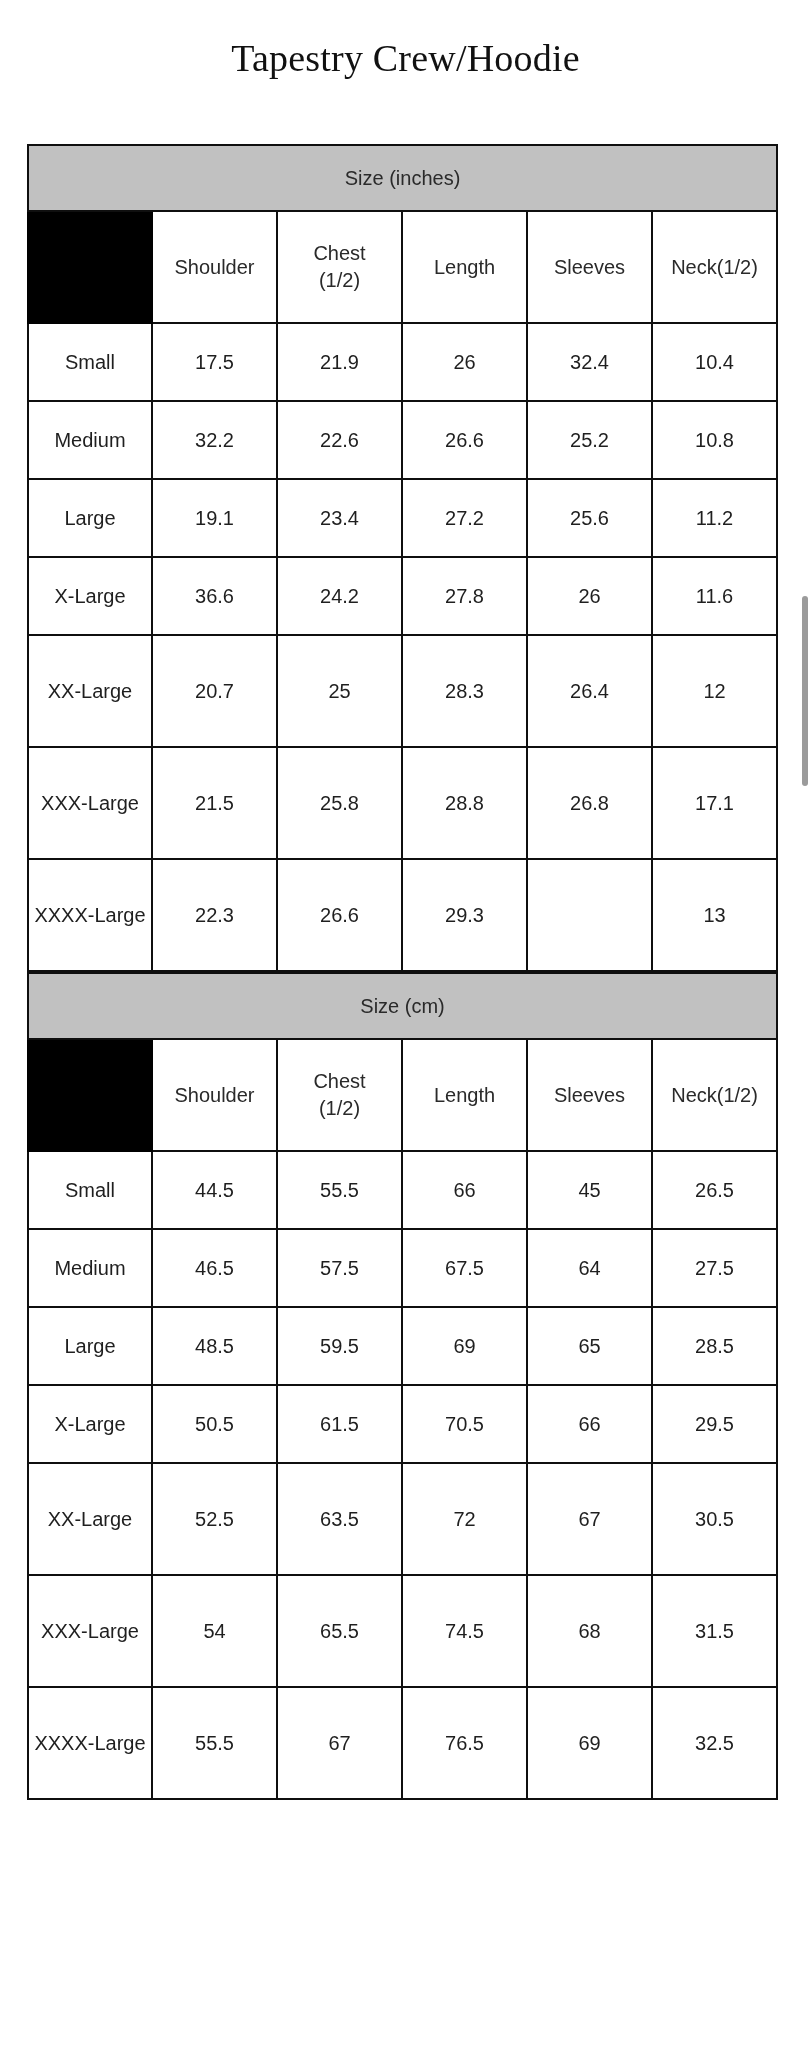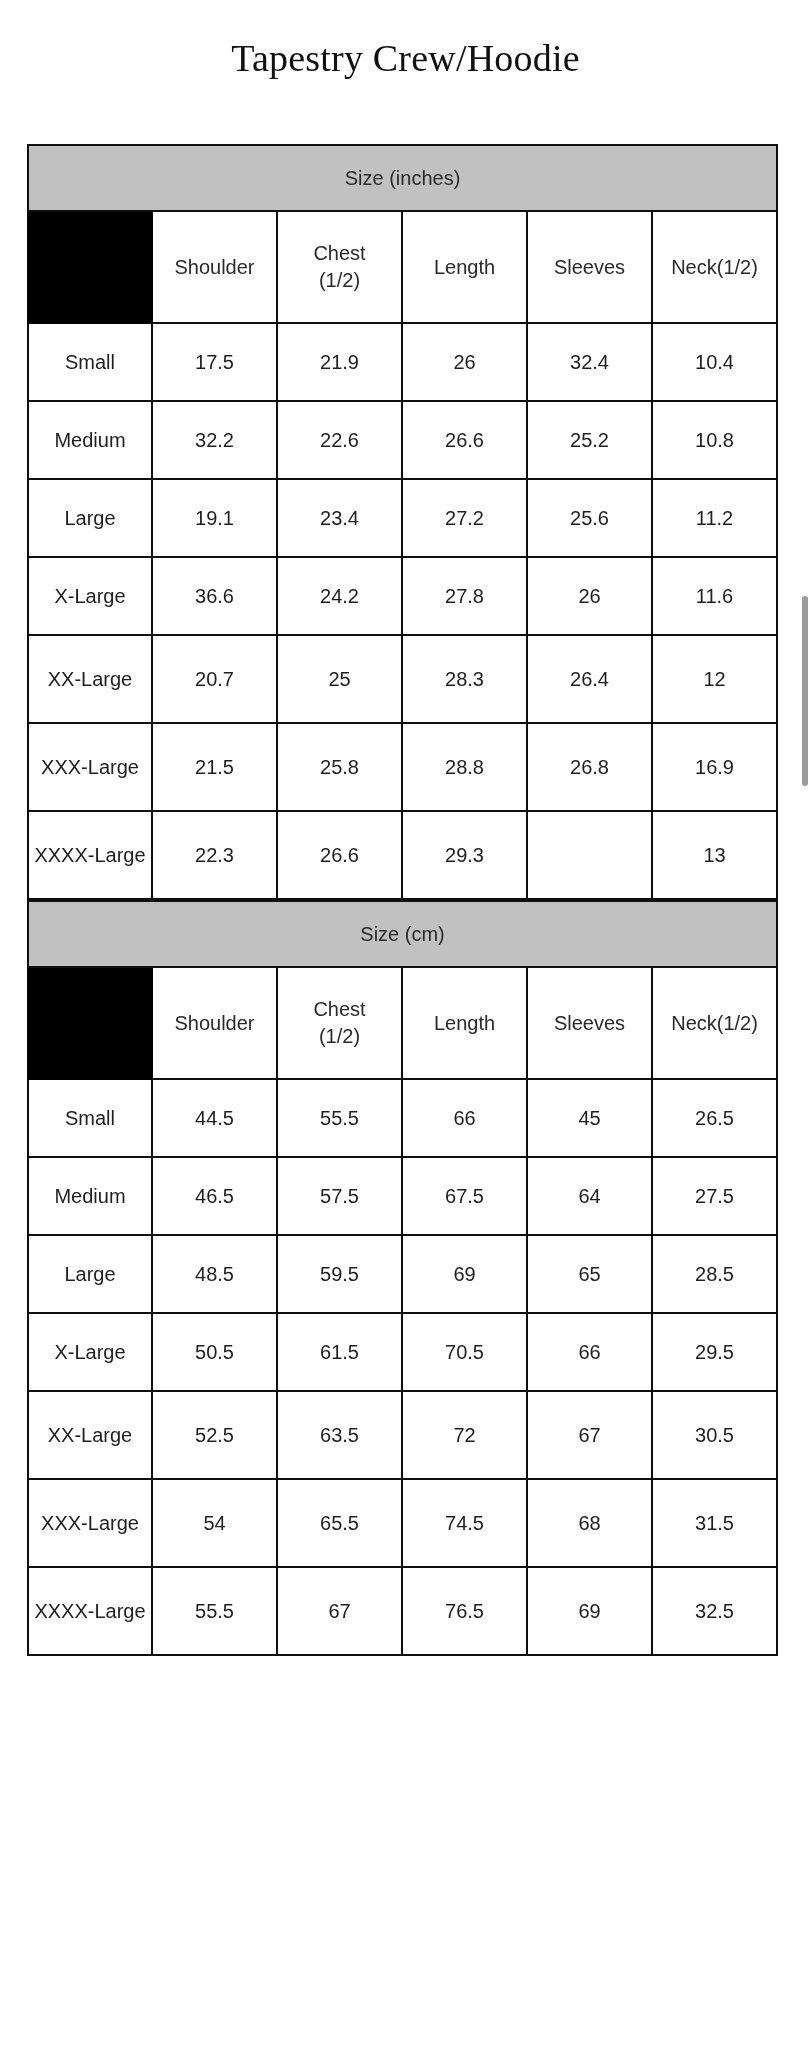--- a/index.html
+++ b/index.html
@@ -76,21 +76,21 @@
     border: 2px solid #0f0f0f;
     text-align: center;
     font-size: 20px;
     color: #1f1f1f;
     height: 78px;
     padding: 6px 4px;
     vertical-align: middle;
     line-height: 1.4;
     background: #ffffff;
   }
-  .row.tall td { height: 88px; }
+  .row.tall td { height: 112px; }
   .row td.size-label { white-space: normal; }
   .scrollbar {
     position: absolute;
     right: 3px;
     top: 560px;
     width: 6px;
     height: 190px;
     background: #9b9b9b;
     border-radius: 3px;
   }
@@ -177,21 +177,21 @@
           <td>28.3</td>
           <td>26.4</td>
           <td>12</td>
         </tr>
         <tr class="row tall">
           <td class="size-label">XXX-Large</td>
           <td>21.5</td>
           <td>25.8</td>
           <td>28.8</td>
           <td>26.8</td>
-          <td>16.9</td>
+          <td>17.1</td>
         </tr>
         <tr class="row tall">
           <td class="size-label">XXXX-Large</td>
           <td>22.3</td>
           <td>26.6</td>
           <td>29.3</td>
           <td></td>
           <td>13</td>
         </tr>
       </tbody>

